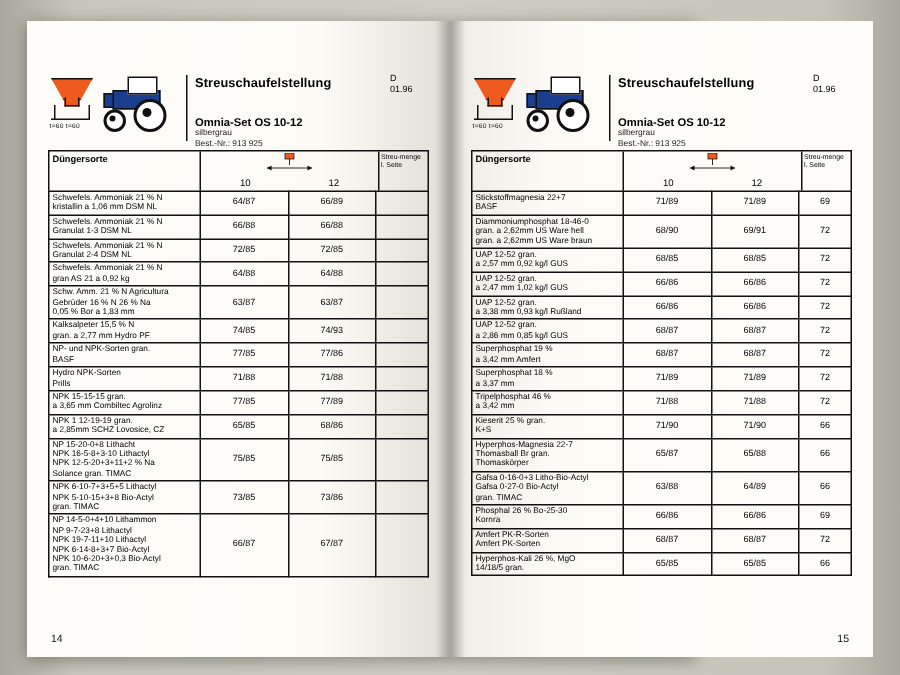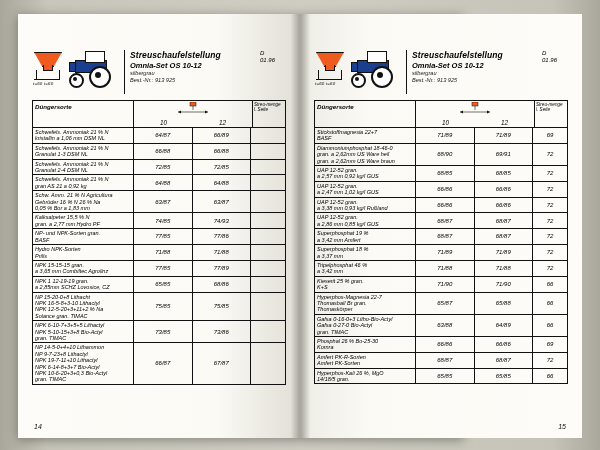--- a/index.html
+++ b/index.html
@@ -13,39 +13,38 @@
   
   .desk{position:absolute;inset:0;background:#c2c0b4;}
   .desk:before{content:"";position:absolute;inset:0;
     background:
       linear-gradient(90deg,#a9a79b 0%,#c8c6ba 8%,#cfcdc2 50%,#c6c4b8 92%,#aaa89c 100%);}
 
   
   .book{position:absolute;left:18px;top:14px;width:446px;height:424px;
     background:#c4b5fd;
     box-shadow:0 2px 10px rgba(0,0,0,.35);
-    font-style:italic;
   }
   .page{position:absolute;top:0;bottom:0;background:#fbfaf5;overflow:hidden;}
   .page.left{left:0;width:282px;
     background:linear-gradient(90deg,#fdfcf8 0%,#fbfaf5 70%,#e3e1d8 97%,#cfcdc3 100%);}
   .page.right{left:282px;width:282px;
     background:linear-gradient(90deg,#d6d4ca 0%,#efeee7 4%,#fbfaf5 25%,#fdfcf8 100%);}
   .gutter{position:absolute;left:272px;top:0;width:20px;height:100%;
     background:linear-gradient(90deg,rgba(0,0,0,0) 0%,rgba(0,0,0,.18) 45%,rgba(0,0,0,.22) 55%,rgba(0,0,0,0) 100%);}
 
   
   .sheet{position:absolute;left:14px;right:14px;top:36px;bottom:26px;}
 
   
   .hdr{display:flex;align-items:flex-start;height:46px;margin-bottom:4px;}
   .hdr-art{width:92px;height:44px;position:relative;flex:0 0 92px;}
   .hdr-txt{flex:1 1 auto;border-left:1px solid #111;padding-left:5px;height:44px;}
   .hdr-title{font-size:8.5px;font-weight:bold;letter-spacing:.1px;line-height:10px;}
-  .hdr-sub{font-size:7.5px;font-weight:bold;line-height:9px;margin-top:1px;}
+  .hdr-sub{font-size:7.5px;font-weight:bold;line-height:9px;margin-top:17px;}
   .hdr-small{font-size:5.6px;line-height:7px;color:#222;}
   .hdr-right{width:26px;flex:0 0 26px;text-align:left;padding-left:3px;}
   .hdr-right .d{font-size:6px;line-height:7px;}
   .hdr-right .dt{font-size:6px;line-height:7px;}
 
   
   .spreader{position:absolute;left:2px;top:2px;width:26px;height:34px;}
   .hopper{position:absolute;left:0;top:0;width:26px;height:13px;
     background:#ef5a1f;border:1px solid #111;
     clip-path:polygon(0 0,100% 0,70% 100%,30% 100%);}

